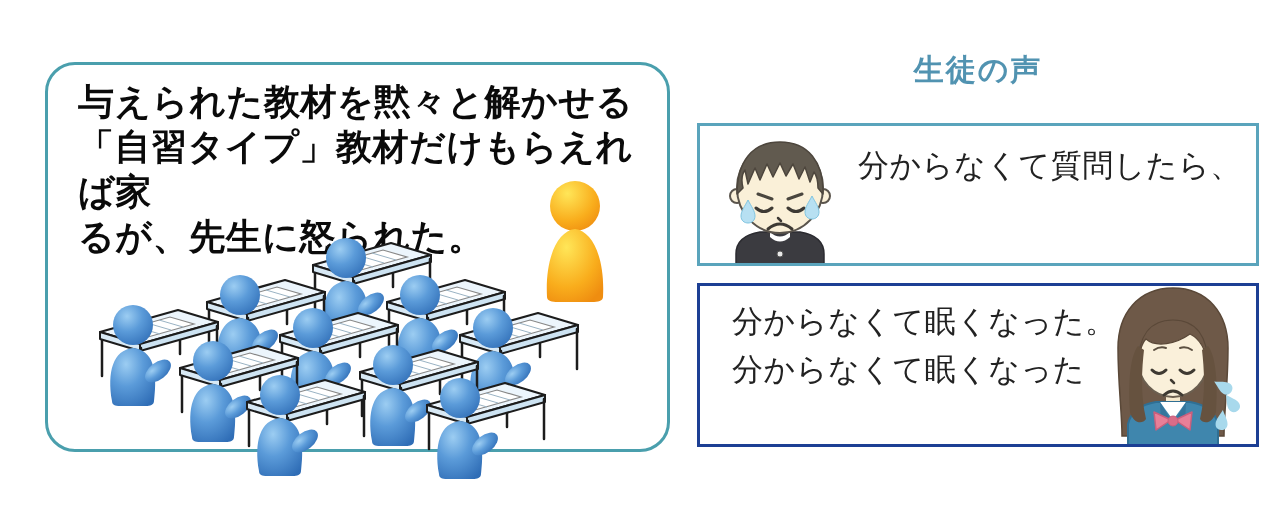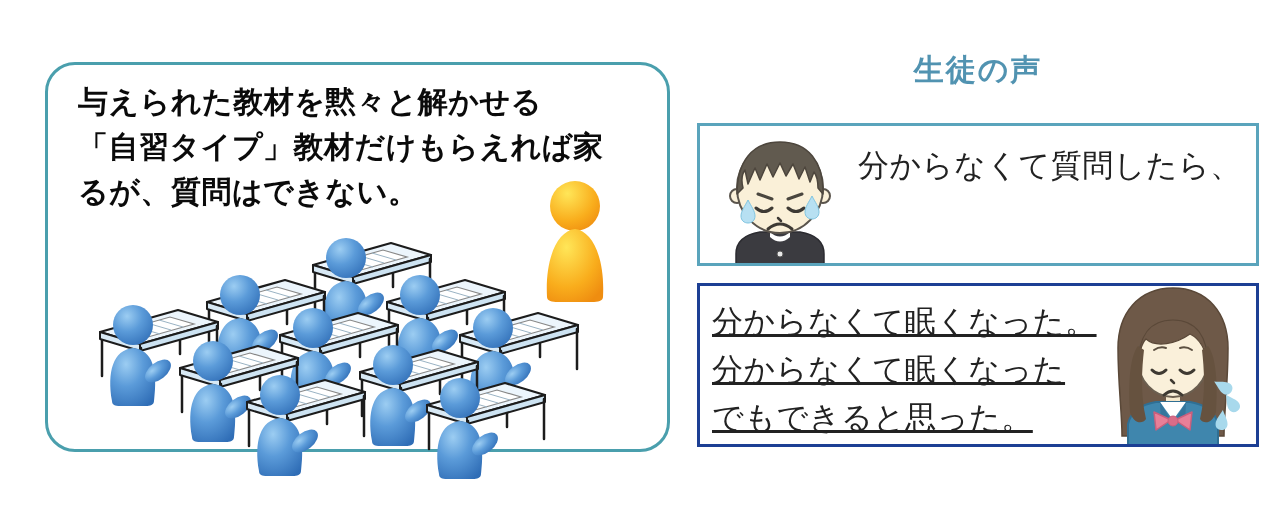--- a/index.html
+++ b/index.html
@@ -6,50 +6,50 @@
   body { background:#ffffff; font-family:"Liberation Sans","DejaVu Sans",sans-serif; }
   .stage { position:relative; width:1280px; height:508px; background:#ffffff; overflow:hidden; }
 
   
   .study-card {
     position:absolute; left:45px; top:62px; width:625px; height:390px;
     border:3px solid #4A9FAD; border-radius:30px; background:#ffffff;
   }
   .study-card .card-text {
     position:absolute; left:30px; top:14px; width:575px;
-    font-size:30px; line-height:45px; font-weight:800; color:#0a0a0a;
+    font-size:36px; line-height:45px; font-weight:800; color:#0a0a0a;
     letter-spacing:0.5px;
   }
   .classroom-svg { position:absolute; left:30px; top:108px; width:580px; height:310px; }
 
   
   .voices-title {
     position:absolute; left:697px; top:50px; width:562px;
     text-align:center; font-size:30px; font-weight:800; color:#5193B1;
     letter-spacing:2px;
   }
   .voice-box { position:absolute; left:697px; width:562px; background:#ffffff; overflow:hidden; }
   .voice-box.v1 { top:123px; height:143px; border:3px solid #5AA4BC; }
   .voice-box.v2 { top:283px; height:164px; border:3px solid #1C3F94; }
   .voice-text { position:absolute; font-size:31px; line-height:48px; color:#222222; letter-spacing:0.5px; }
   .v1 .voice-text { left:158px; top:16px; }
-  .v2 .voice-text { left:12px; top:12px;text-decoration:underline; }
+  .v2 .voice-text { left:32px; top:12px; }
   .boy-svg  { position:absolute; left:14px; top:4px; width:132px; height:138px; }
   .girl-svg { position:absolute; right:8px; bottom:-2px; width:150px; height:162px; }
 </style>
 </head>
 <body>
 
 <div class="stage">
 
   <section class="study-card">
     <div class="card-text">
       <div>与えられた教材を黙々と解かせる</div>
       <div>「自習タイプ」教材だけもらえれば家</div>
-      <div>るが、質問はできない。</div>
+      <div>るが、先生に怒られた。</div>
     </div>
 
     <svg class="classroom-svg" viewBox="0 0 580 310" xmlns="http://www.w3.org/2000/svg">
       <defs>
         <radialGradient id="gStu" cx="35%" cy="28%" r="85%">
           <stop offset="0%" stop-color="#9CCDF2"></stop>
           <stop offset="45%" stop-color="#5B9BD9"></stop>
           <stop offset="100%" stop-color="#2F6DB6"></stop>
         </radialGradient>
         <radialGradient id="gTea" cx="35%" cy="25%" r="85%">
@@ -147,21 +147,20 @@
     </svg>
     <div class="voice-text">
       <div>分からなくて質問したら、</div>
     </div>
   </div>
 
   <div class="voice-box v2">
     <div class="voice-text">
       <div>分からなくて眠くなった。</div>
       <div>分からなくて眠くなった</div>
-      <div>でもできると思った。</div>
     </div>
     <svg class="girl-svg" viewBox="0 0 150 162" xmlns="http://www.w3.org/2000/svg">
       <defs>
         <path id="gdrop" d="M0,-9 C2.6,-3.5 6,1 6,5 C6,9 3.3,11 0,11 C-3.3,11 -6,9 -6,5 C-6,1 -2.6,-3.5 0,-9 Z"></path>
       </defs>
 
       <path d="M75,4 C40,4 20,30 20,64 C20,100 24,128 24,152 L126,152 C126,128 130,100 130,64 C130,30 110,4 75,4 Z" fill="#6E5948" stroke="#5A4838" stroke-width="1.5"></path>
 
       <g>
         <rect x="68" y="106" width="14" height="16" fill="#F6E8CC"></rect>

